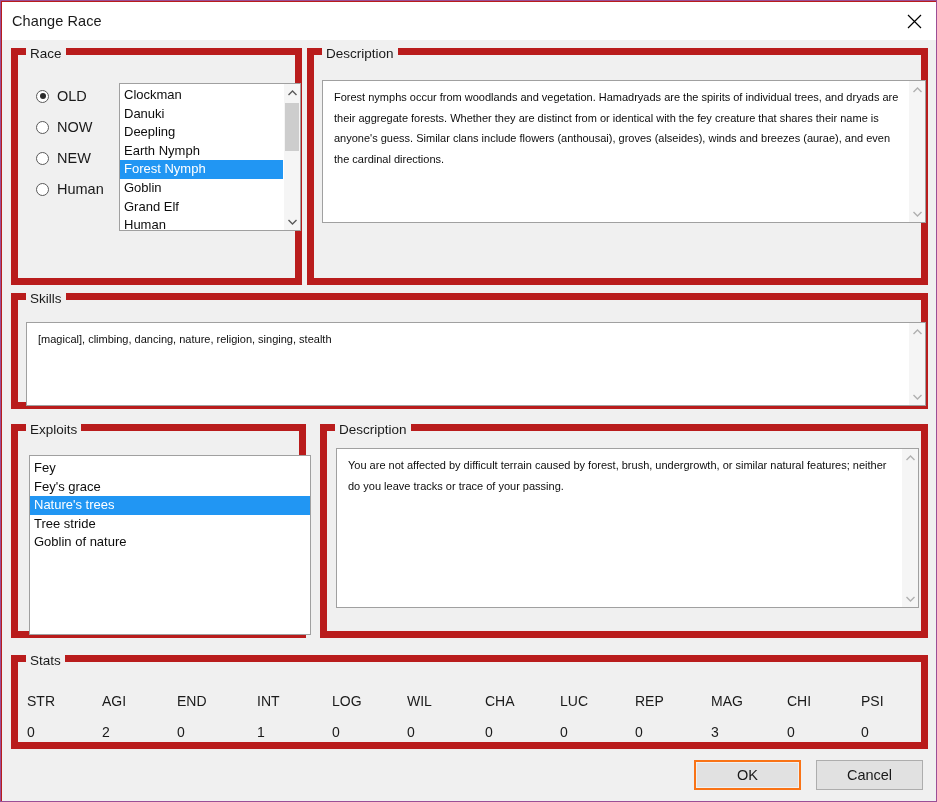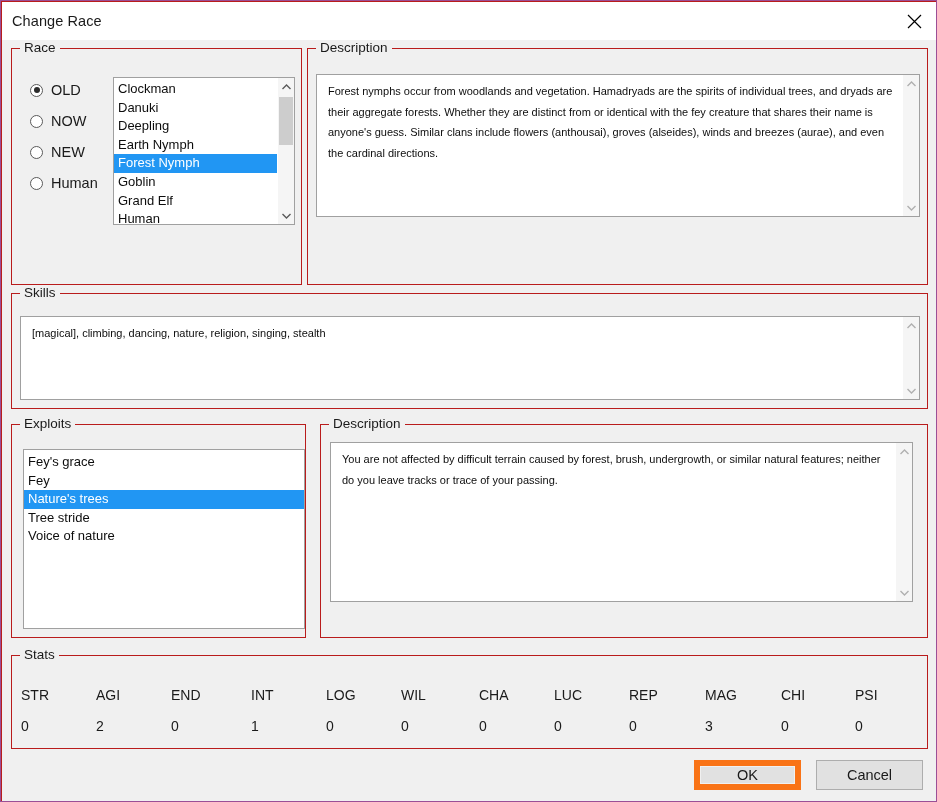--- a/index.html
+++ b/index.html
@@ -58,21 +58,21 @@
     left: 1px; top: 39px;
     width: 935px;
     height: 762px;
     background: #f0f0f0;
   }
 
   
   .group {
     position: absolute;
     box-sizing: border-box;
-    border: 1px solid #b91c1c;
+    border: 7px solid #b91c1c;
   }
   .group > .legend {
     position: absolute;
     top: -9px;
     left: 8px;
     padding: 0 4px;
     background: #f0f0f0;
     font-size: 13.5px;
     color: #1a1a1a;
     line-height: 16px;
@@ -204,21 +204,21 @@
     background: #e1e1e1;
     border: 1px solid #adadad;
     font-size: 14.5px;
     color: #1a1a1a;
     display: flex;
     align-items: center;
     justify-content: center;
     cursor: default;
   }
   .btn.default {
-    border: 6px solid #f97316;
+    border: 2px solid #f97316;
     box-shadow: inset 0 0 0 1px #f0f0f0;
   }
 </style>
 </head>
 <body>
 
 <div class="window">
 
   <div class="titlebar">
     <div class="title-text">Change Race</div>
@@ -316,25 +316,25 @@
           </div>
         </div>
       </div>
     </div>
 
     <div class="group" style="left:9px; top:384px; width:295px; height:214px;text-decoration:underline;">
       <div class="legend">Exploits</div>
 
       <div class="panel listbox" style="left:11px; top:24px; width:282px; height:180px;">
         <div style="position:absolute; left:0; top:3px; right:0;">
+          <div class="list-item">Fey</div>
           <div class="list-item">Fey's grace</div>
-          <div class="list-item">Fey</div>
           <div class="list-item selected">Nature's trees</div>
           <div class="list-item">Tree stride</div>
-          <div class="list-item">Voice of nature</div>
+          <div class="list-item">Goblin of nature</div>
         </div>
       </div>
     </div>
 
     <div class="group" style="left:318px; top:384px; width:608px; height:214px;">
       <div class="legend">Description</div>
 
       <div class="panel" style="left:9px; top:17px; width:583px; height:160px;">
         <div class="textbody" style="margin-right:17px;">You are not affected by difficult terrain caused by forest, brush, undergrowth, or similar natural features; neither do you leave tracks or trace of your passing.</div>
         <div class="vscroll">

